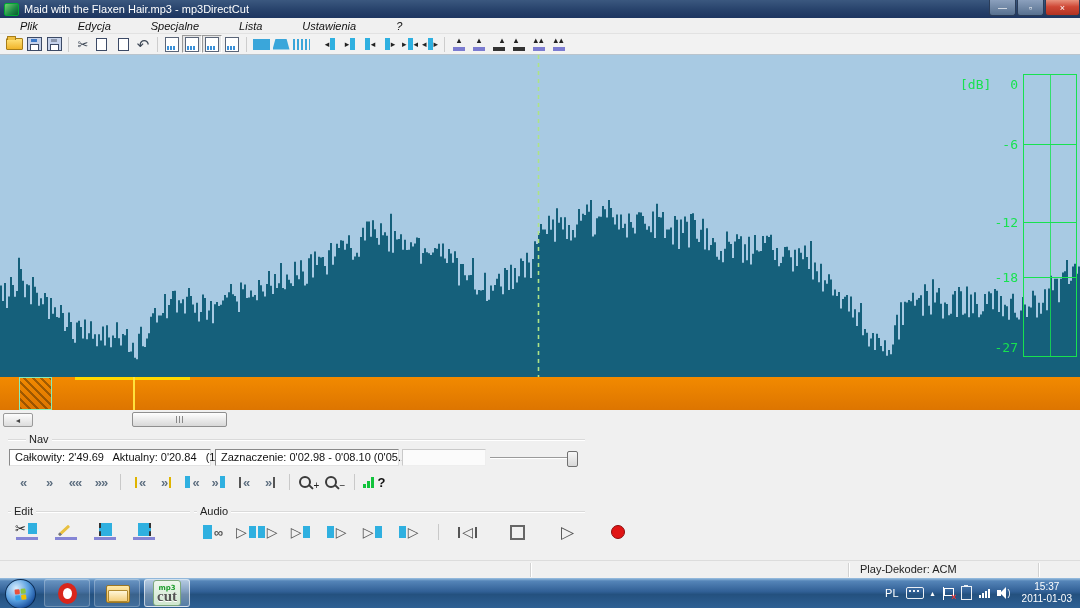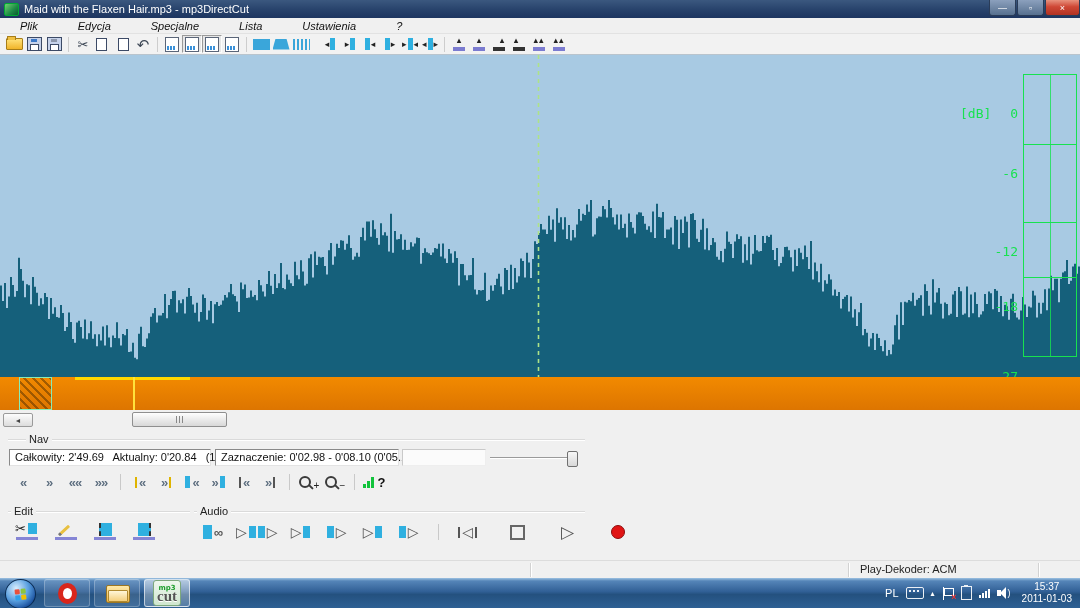--- a/index.html
+++ b/index.html
@@ -52,21 +52,21 @@
   .cyanbar{width:5px;height:12px;background:#2fb0e0;}
   .smallarrow{font-size:9px;color:#222;line-height:1;}
   .cueic{position:relative;width:14px;height:14px;}
   .cueic .base{position:absolute;bottom:0;left:1px;width:12px;height:4px;background:#7b7bd0;}
   .cueic .arr{position:absolute;top:-1px;left:0;width:14px;text-align:center;font-size:9px;color:#222;line-height:1;}
 
   
   #wavewrap{left:0;top:55px;width:1080px;height:322px;background:#a8cae3;}
   #meterbox{border:1px solid #17e24f;box-sizing:border-box;}
   .mline{position:absolute;background:#17e24f;}
-  .mlabel{position:absolute;color:#17e24f;font-size:13px;font-family:"DejaVu Sans Mono",monospace;transform:translateY(-50%);margin-top:29px;}
+  .mlabel{position:absolute;color:#17e24f;font-size:13px;font-family:"DejaVu Sans Mono",monospace;transform:translateY(-50%);}
 
   
   #posbar{left:0;top:377px;width:1080px;height:33px;background:linear-gradient(180deg,#f28a00,#dd7500);position:absolute;}
   #pos-selection{position:absolute;top:0;height:33px;box-sizing:border-box;border:1px solid #86ecb6;
     background:repeating-linear-gradient(45deg,rgba(70,40,0,.45) 0 2px,rgba(0,0,0,0) 2px 6px);}
   #pos-view{position:absolute;top:0;height:3px;background:#ffd800;}
   #pos-cursor{position:absolute;top:0;width:2px;height:33px;background:#ffe23c;}
 
   
   #scrollrow{left:0;top:410px;width:1080px;height:17px;background:#f0f0f0;}

